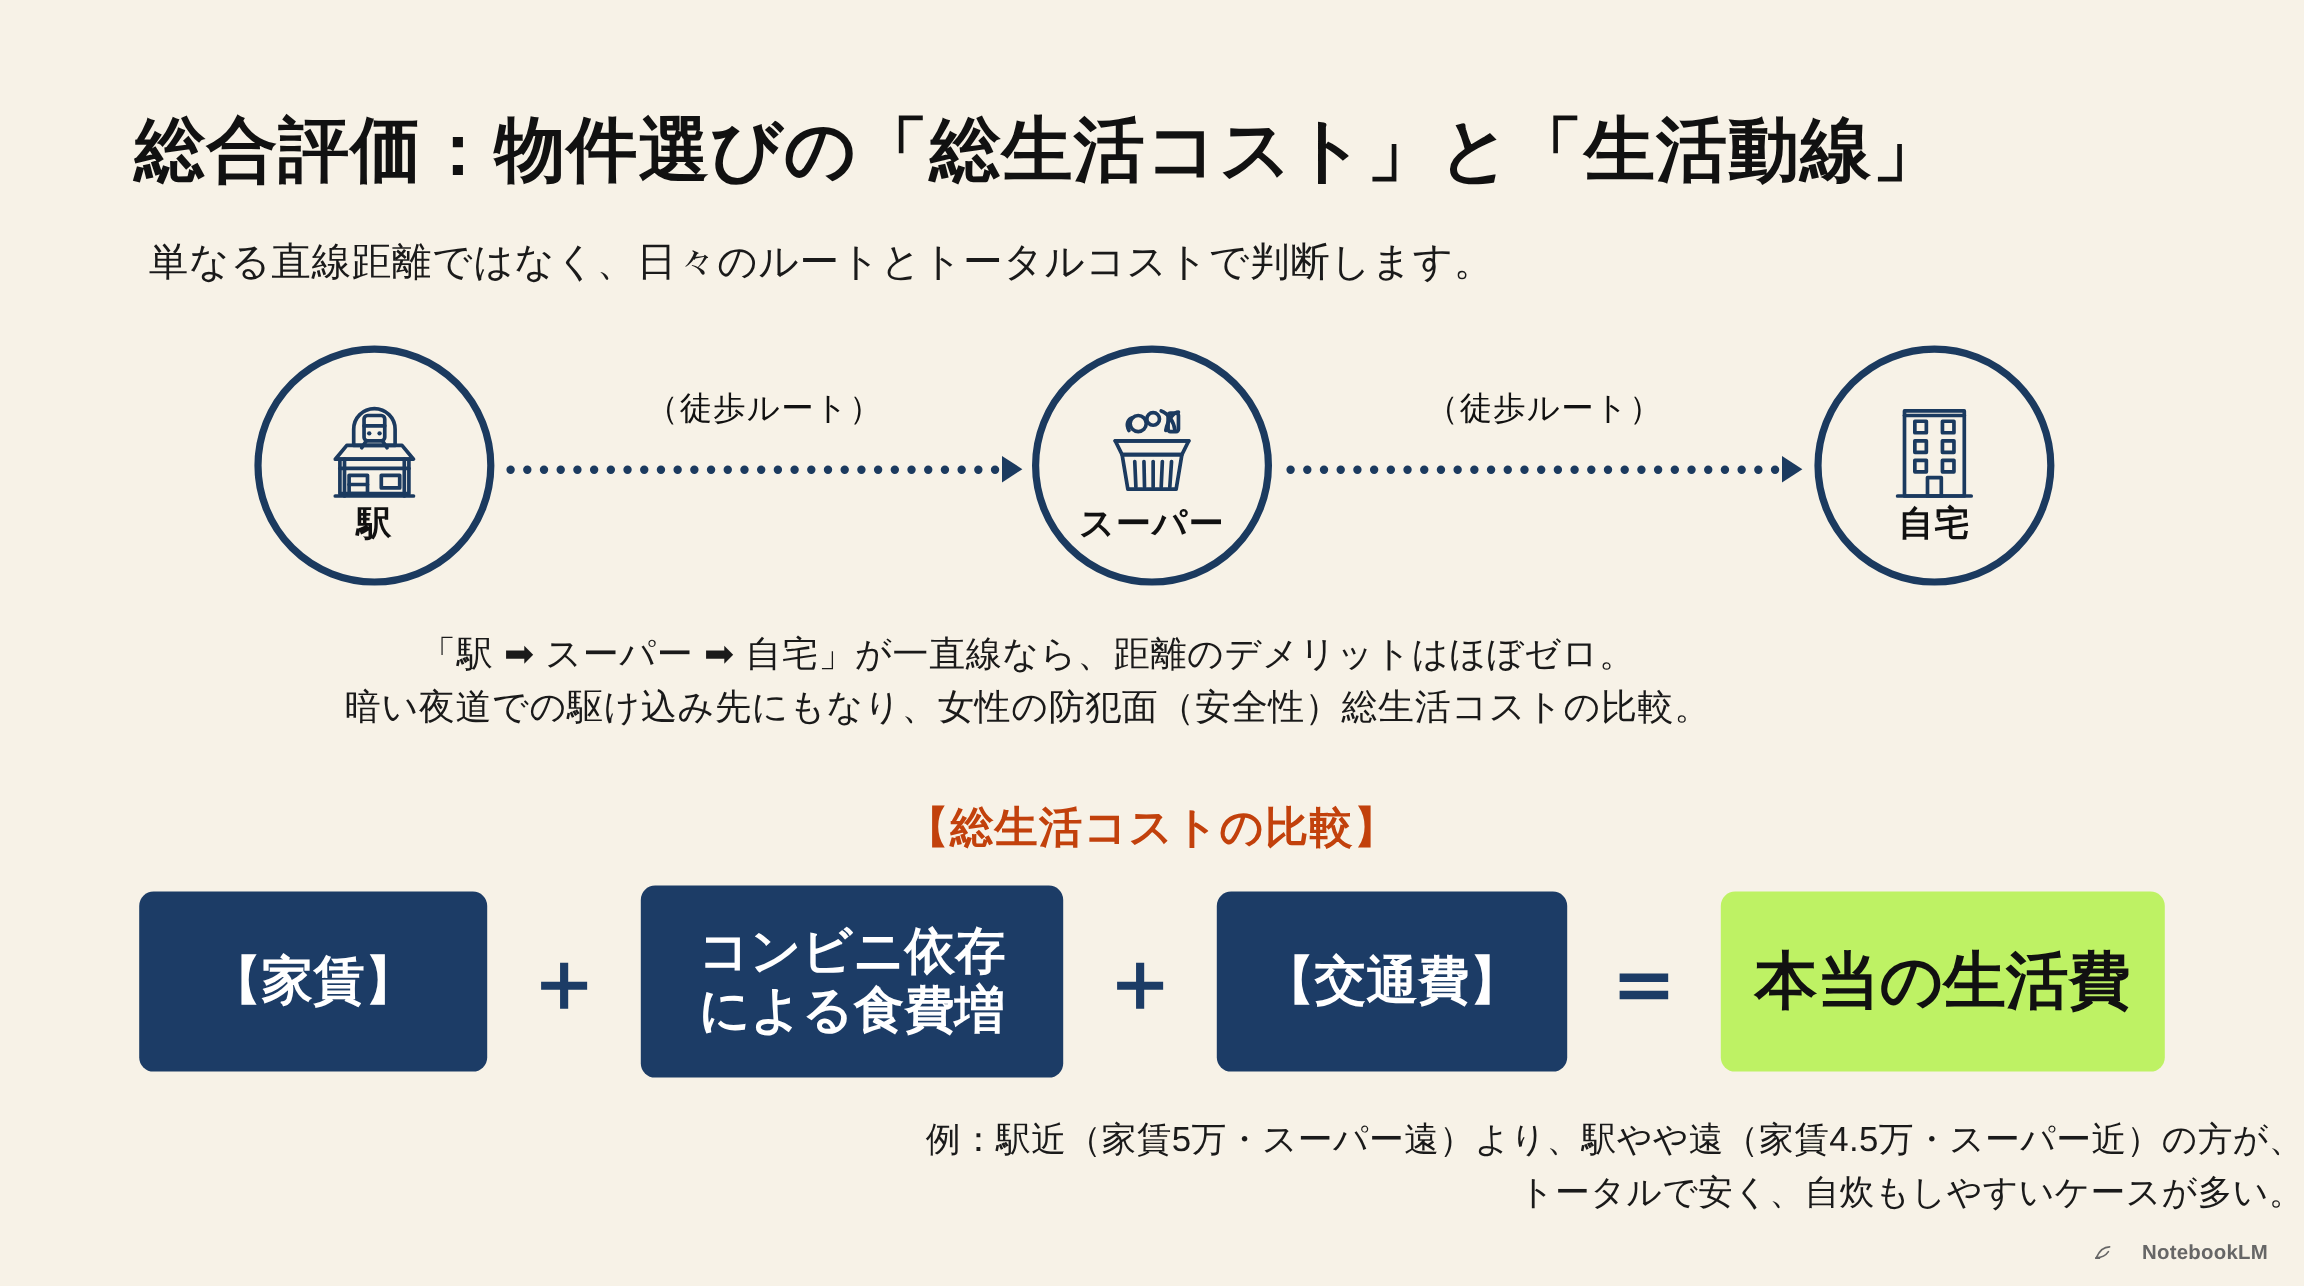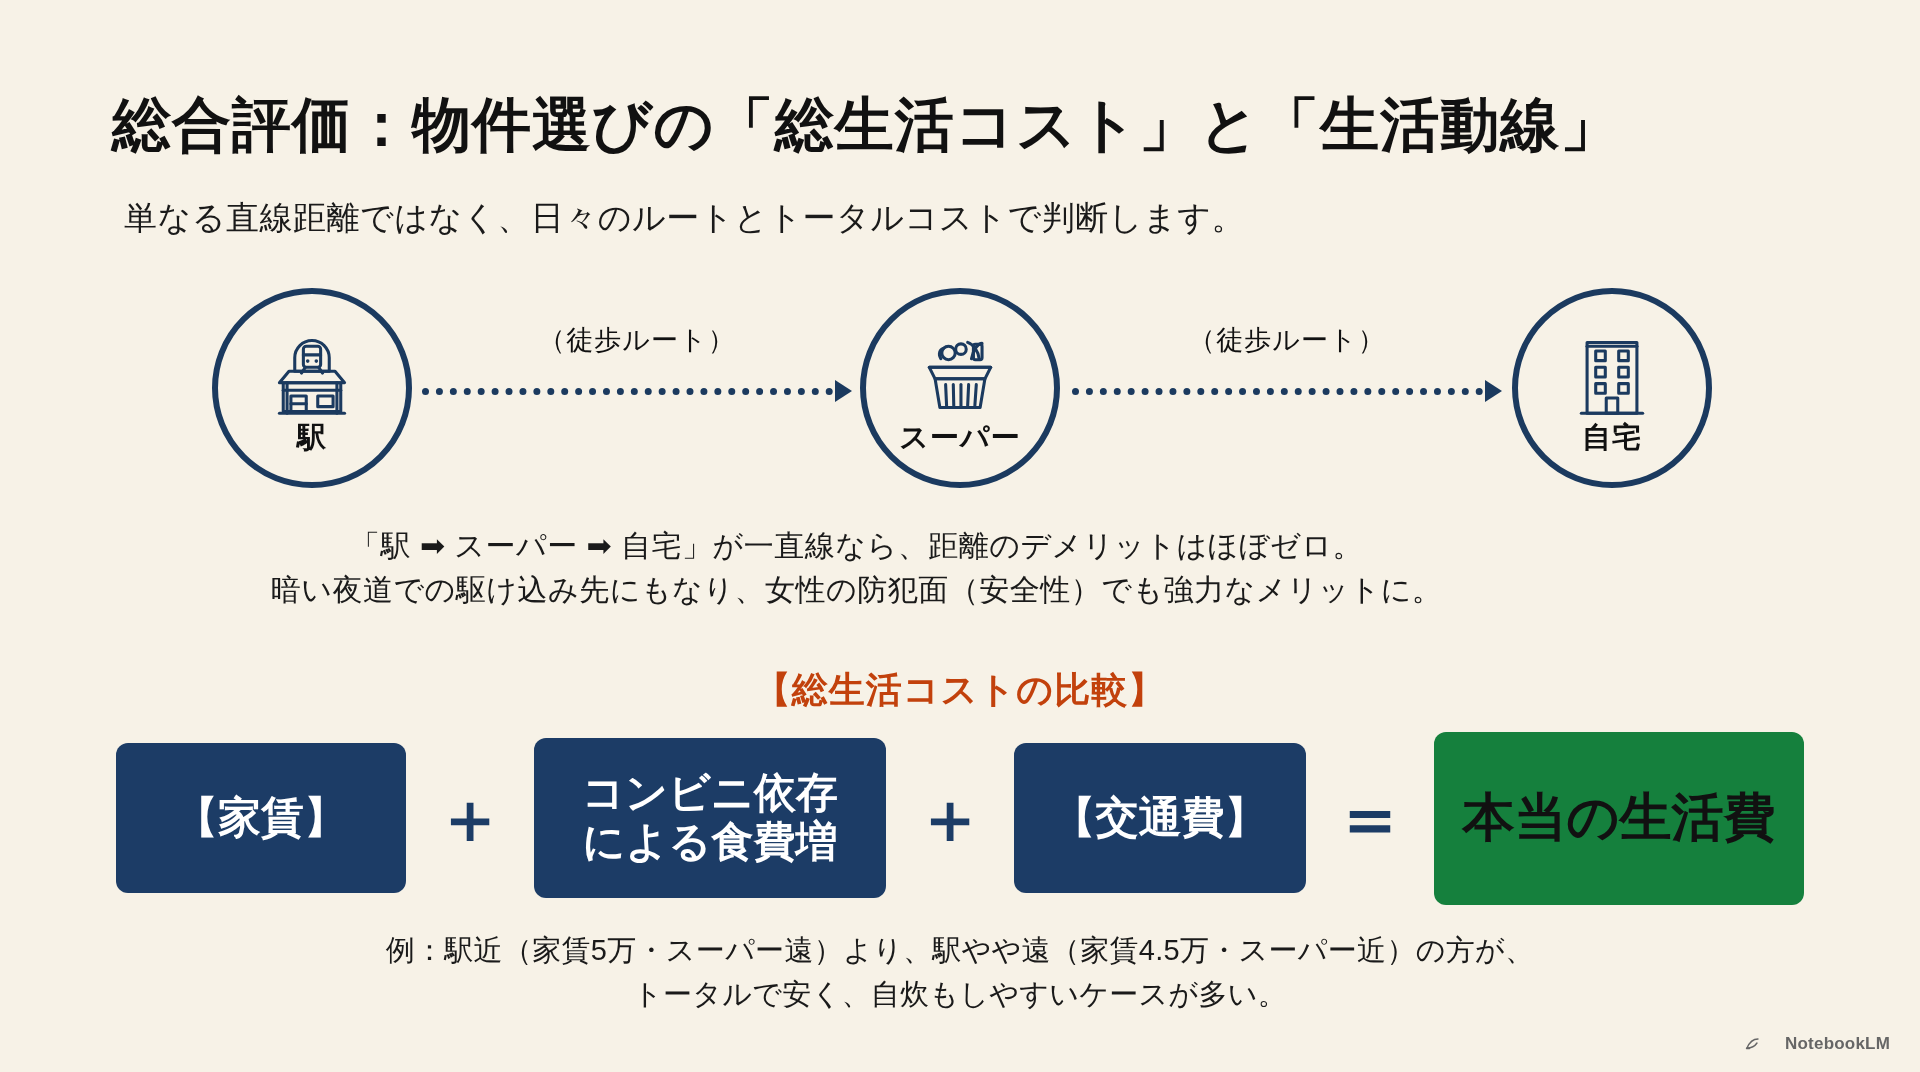--- a/index.html
+++ b/index.html
@@ -121,41 +121,41 @@
     border-radius:12px;
     display:flex;align-items:center;justify-content:center;
     text-align:center;
     font-weight:bold;
     box-sizing:border-box;
   }
   #box-rent{width:290px;height:150px;font-size:43px;}
   #box-food{width:352px;height:160px;font-size:42px;line-height:1.16;}
   #box-transport{width:292px;height:150px;font-size:43px;}
   .result-box{
-    width:370px;height:173px;
-    background:#15803d;
+    width:370px;height:150px;
+    background:#bef264;
     border-radius:12px;
     display:flex;align-items:center;justify-content:center;
     font-size:52px;font-weight:bold;color:#111;
     box-sizing:border-box;
   }
   .op{
     width:96px;
     text-align:center;
     font-size:70px;
     font-weight:bold;
     color:#1c3c66;
     line-height:1;
   }
   .op.eq{font-size:74px;}
 
   
   .example{
     position:absolute;left:0;width:1920px;top:928px;
-    text-align:center;
+    text-align:right;
     font-size:29px;
     line-height:44px;
     color:#1a1a1a;
     letter-spacing:0.3px;
   }
   .example div{white-space:nowrap;}
 
   
   .watermark{
     position:absolute;right:30px;bottom:18px;
@@ -247,21 +247,21 @@
           <line x1="24" y1="18" x2="76" y2="18"></line>
         </svg>
       </span>
       <span class="node-label">自宅</span>
     </div>
 
   </div>
 
   <div class="note">
     <div>「駅 ➡ スーパー ➡ 自宅」が一直線なら、距離のデメリットはほぼゼロ。</div>
-    <div>暗い夜道での駆け込み先にもなり、女性の防犯面（安全性）でも強力なメリットに。</div>
+    <div>暗い夜道での駆け込み先にもなり、女性の防犯面（安全性）総生活コストの比較。</div>
   </div>
 
   <div class="section-heading">【総生活コストの比較】</div>
 
   <div class="formula">
     <div class="cost-box" id="box-rent">【家賃】</div>
     <div class="op">＋</div>
     <div class="cost-box" id="box-food">
       <span style="display:block">
         <span style="display:block">コンビニ依存</span>

